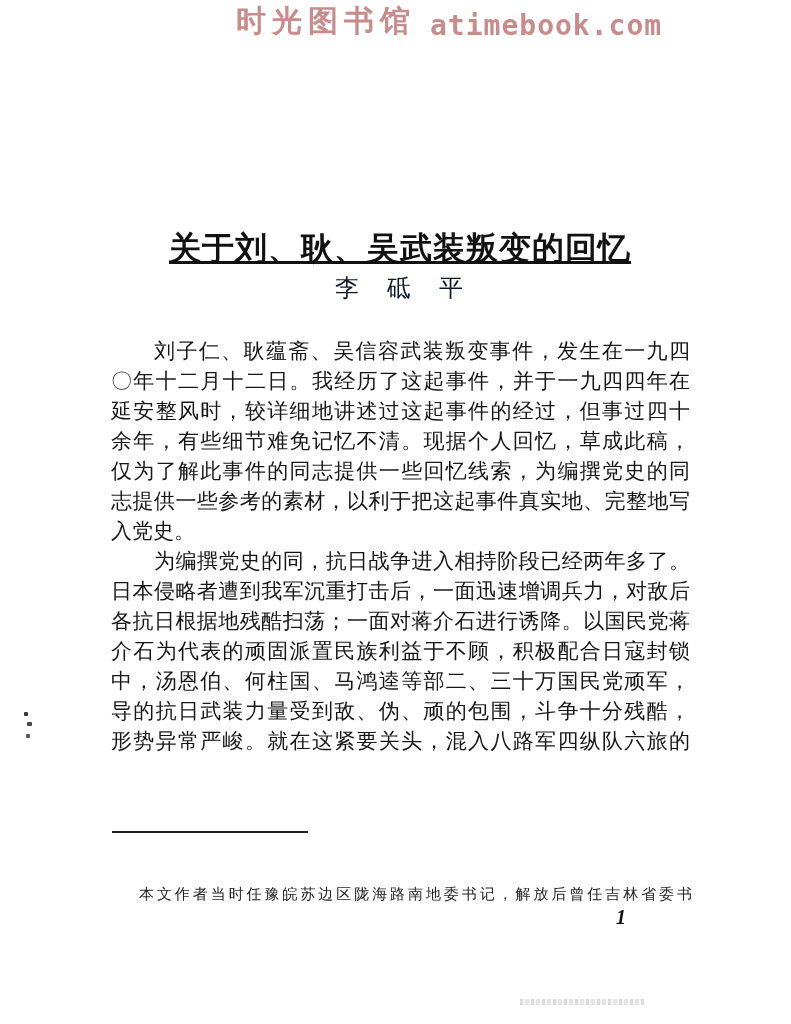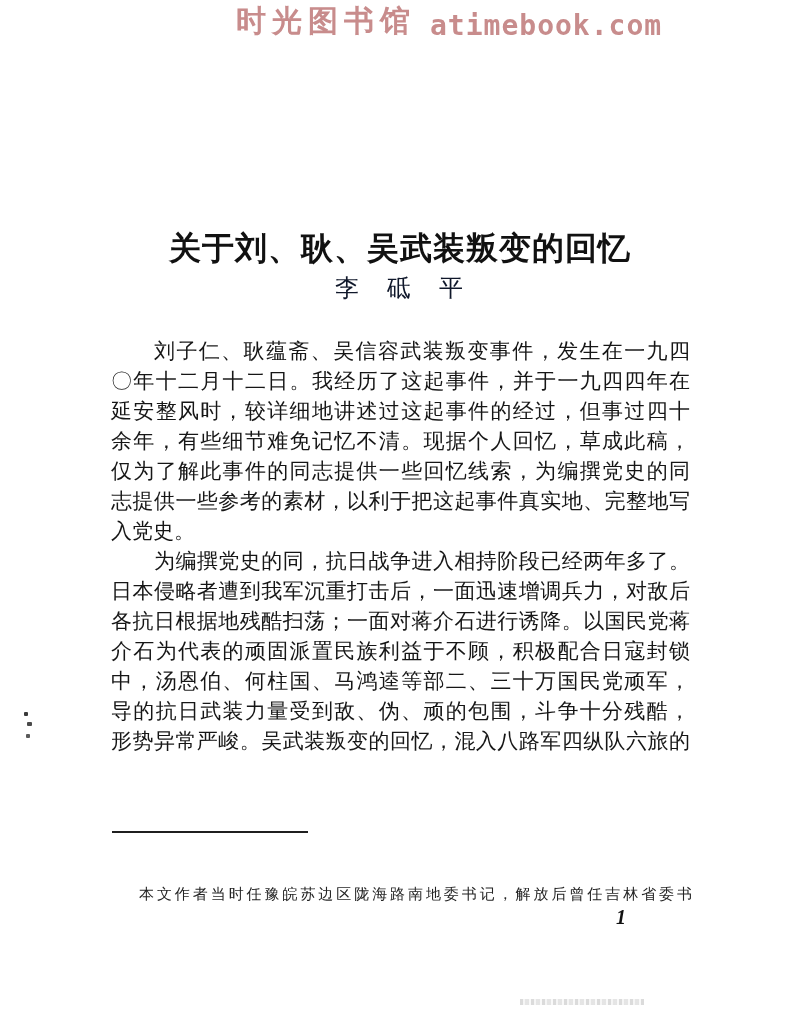--- a/index.html
+++ b/index.html
@@ -30,20 +30,21 @@
     font-weight:700;font-size:28px;letter-spacing:1px;
   }
 
   
   .title{
     position:absolute;top:206px;left:110px;width:580px;
     text-align:center;
     font-family:"Liberation Sans","DejaVu Sans",sans-serif;
     font-weight:700;font-size:32px;letter-spacing:1px;
     color:#111;
+    text-decoration:underline;
   }
   .author{
     position:absolute;top:272px;left:110px;width:580px;
     text-align:center;font-size:24px;color:#0f172a;
     letter-spacing:2px;
   }
 
   
   .body-text{
     position:absolute;top:336px;left:111px;width:579px;
@@ -113,21 +114,21 @@
         <div class="tline just">志提供一些参考的素材，以利于把这起事件真实地、完整地写</div>
         <div class="tline">入党史。</div>
       </div>
     <div>
         <div class="tline indent just">为编撰党史的同，抗日战争进入相持阶段已经两年多了。</div>
         <div class="tline just">日本侵略者遭到我军沉重打击后，一面迅速增调兵力，对敌后</div>
         <div class="tline just">各抗日根据地残酷扫荡；一面对蒋介石进行诱降。以国民党蒋</div>
         <div class="tline just">介石为代表的顽固派置民族利益于不顾，积极配合日寇封锁</div>
         <div class="tline just">中，汤恩伯、何柱国、马鸿逵等部二、三十万国民党顽军，</div>
         <div class="tline just">导的抗日武装力量受到敌、伪、顽的包围，斗争十分残酷，</div>
-        <div class="tline just">形势异常严峻。吴武装叛变的回忆，混入八路军四纵队六旅的</div>
+        <div class="tline just">形势异常严峻。就在这紧要关头，混入八路军四纵队六旅的</div>
       </div>
   </div>
 
   <div class="footnote-rule"></div>
 
   <div class="footnote">
       <div class="tline indent just">本文作者当时任豫皖苏边区陇海路南地委书记，解放后曾任吉林省委书</div>
     </div>
 
   <div class="page-number">1</div>

